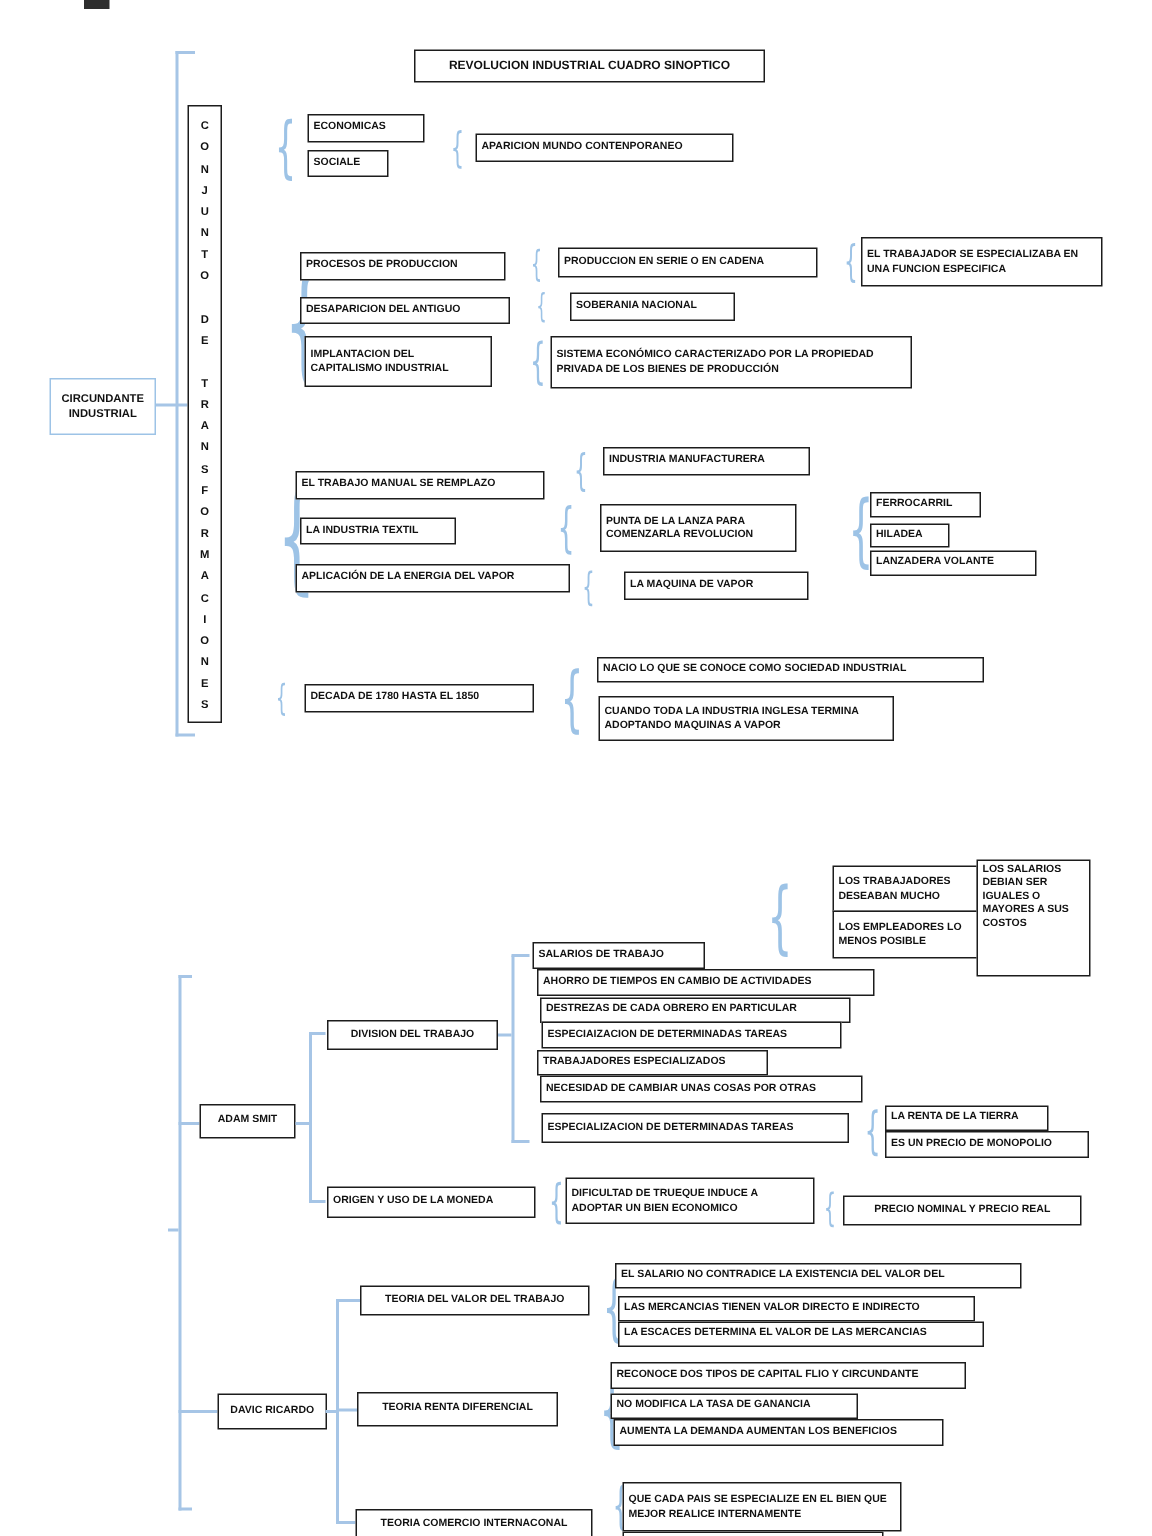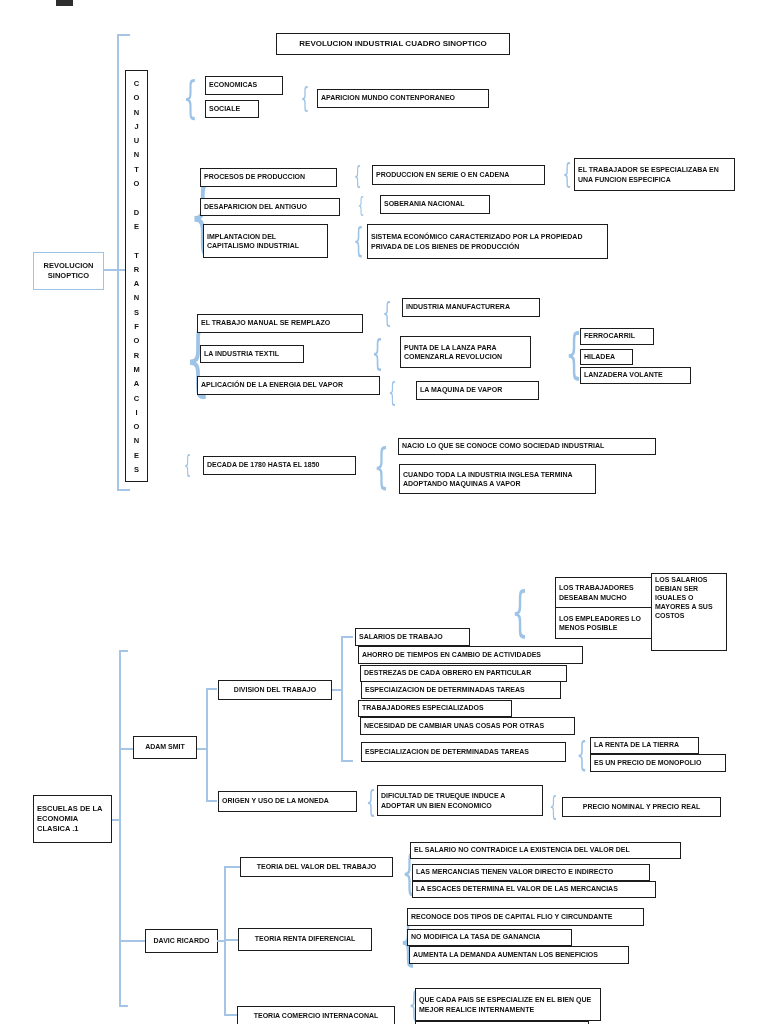--- a/index.html
+++ b/index.html
@@ -28,21 +28,21 @@
 
   <div class="mark" style="left:56px;top:0;width:17px;height:6px;"></div>
 
   <div class="box c t2 nw" style="left:276px;top:33px;width:234px;height:22px;">REVOLUCION INDUSTRIAL CUADRO SINOPTICO</div>
 
   <div class="ln" style="left:117px;top:34px;width:1.5px;height:457px;"></div>
   <div class="ln" style="left:117px;top:34px;width:13px;height:1.5px;"></div>
   <div class="ln" style="left:117px;top:489px;width:13px;height:1.5px;"></div>
   <div class="ln" style="left:104px;top:269px;width:21px;height:1.5px;"></div>
 
-  <div class="box c blue ml" style="left:33px;top:252px;width:71px;height:38px;font-size:7.5px;">REVOLUCION SINOPTICO</div>
+  <div class="box c blue ml" style="left:33px;top:252px;width:71px;height:38px;font-size:7.5px;">CIRCUNDANTE INDUSTRIAL</div>
   <div class="box spine" style="left:125px;top:70px;width:23px;height:412px;">
       <div>C</div>
       <div>O</div>
       <div>N</div>
       <div>J</div>
       <div>U</div>
       <div>N</div>
       <div>T</div>
       <div>O</div>
       <div>&nbsp;</div>
@@ -101,21 +101,20 @@
   <div class="brace" style="left:384px;top:377px;font-size:26px;line-height:30px;">{</div>
   <div class="box nw" style="left:416px;top:381px;width:123px;height:19px;">LA MAQUINA DE VAPOR</div>
 
   <div class="brace" style="left:180px;top:451px;font-size:24px;line-height:28px;">{</div>
   <div class="box nw" style="left:203px;top:456px;width:153px;height:19px;">DECADA DE 1780 HASTA EL 1850</div>
   <div class="brace" style="left:366px;top:438px;font-size:48px;line-height:56px;">{</div>
   <div class="box nw" style="left:398px;top:438px;width:258px;height:17px;">NACIO LO QUE SE CONOCE COMO SOCIEDAD INDUSTRIAL</div>
   <div class="box ml" style="left:399px;top:464px;width:197px;height:30px;">CUANDO TODA LA INDUSTRIA INGLESA TERMINA ADOPTANDO MAQUINAS A VAPOR</div>
 
 
-  <div class="box ml" style="left:33px;top:795px;width:79px;height:48px;font-size:7.5px;">ESCUELAS DE LA ECONOMIA CLASICA .1</div>
 
   <div class="ln" style="left:119px;top:650px;width:1.5px;height:357px;"></div>
   <div class="ln" style="left:119px;top:650px;width:9px;height:1.5px;"></div>
   <div class="ln" style="left:119px;top:1005px;width:9px;height:1.5px;"></div>
   <div class="ln" style="left:112px;top:819px;width:7px;height:1.5px;"></div>
   <div class="ln" style="left:119px;top:748px;width:14px;height:1.5px;"></div>
   <div class="ln" style="left:119px;top:940px;width:26px;height:1.5px;"></div>
 
   <div class="box c nw" style="left:133px;top:736px;width:64px;height:23px;">ADAM SMIT</div>
   <div class="box c nw" style="left:145px;top:929px;width:73px;height:24px;">DAVIC RICARDO</div>

